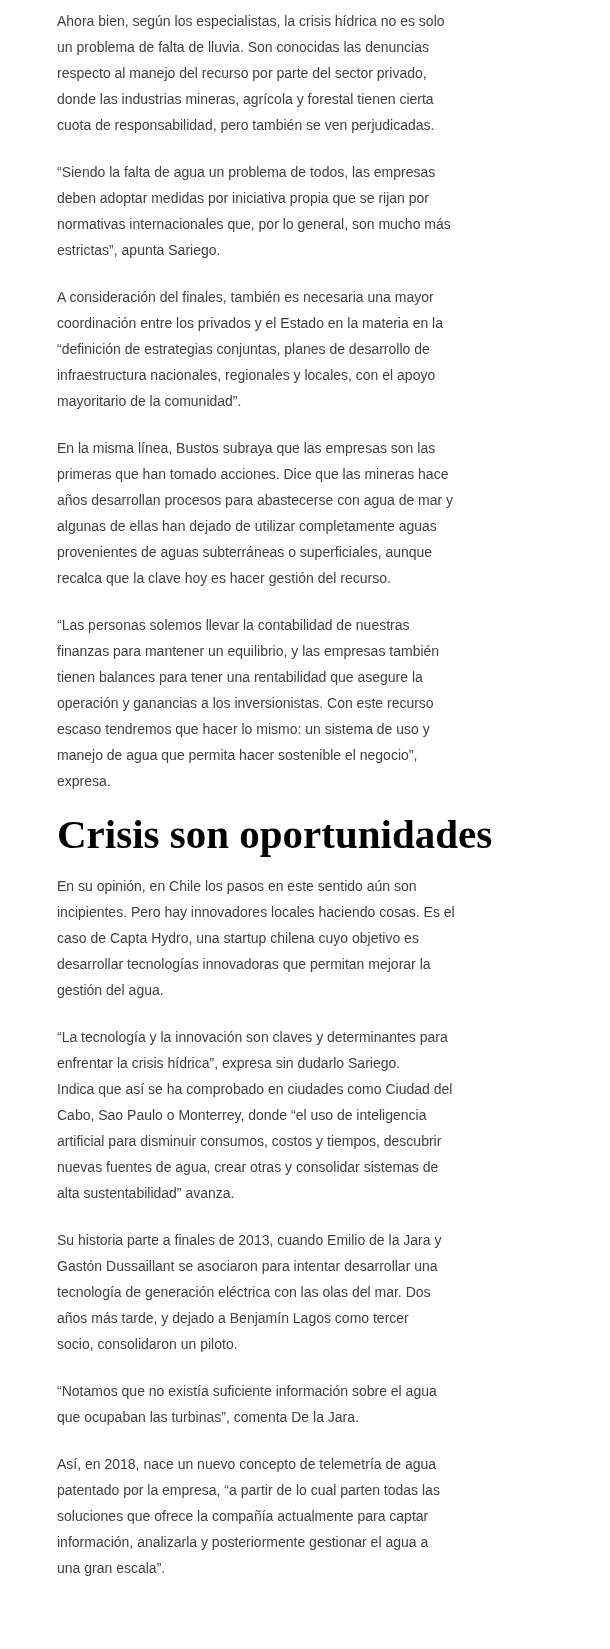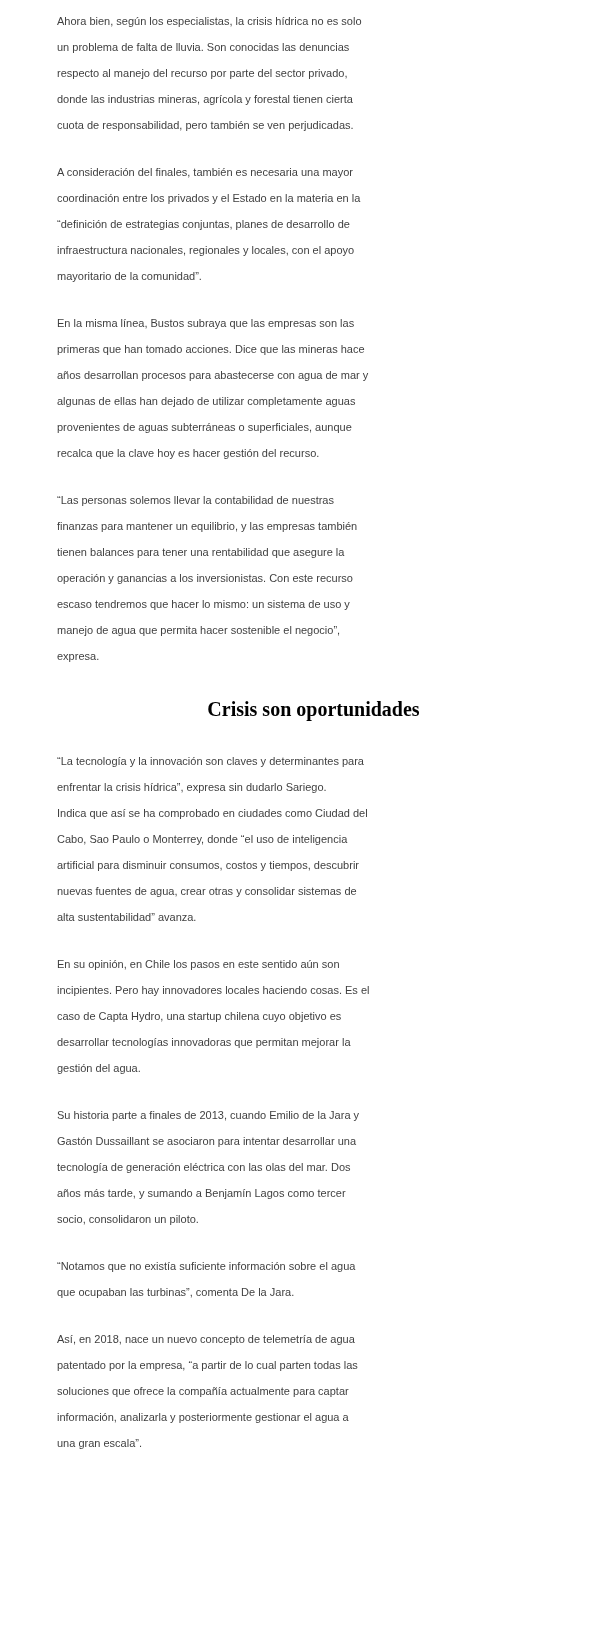--- a/index.html
+++ b/index.html
@@ -13,46 +13,49 @@
     box-sizing: border-box;
   }
   .article {
     box-sizing: border-box;
     width: 610px;
     padding: 8px 40px 0 57px;
   }
   .article p {
     margin: 0 0 21px 0;
     font-family: "Liberation Sans", sans-serif;
-    font-size: 11px;
+    font-size: 14px;
     line-height: 26px;
     color: #3f3f3f;
     white-space: pre-line; 
     letter-spacing: 0;
   }
   .article h2 {
     margin: 10px 0 20px 0;
     font-family: "Liberation Serif", serif;
     font-weight: 700;
-    font-size: 20px;
+    font-size: 41px;
     line-height: 38px;
     color: #000000;
     letter-spacing: 0;
-    text-align: center;
   }
 </style>
 </head>
 <body>
 
 <article class="article">
   <p>Ahora bien, según los especialistas, la crisis hídrica no es solo
 un problema de falta de lluvia. Son conocidas las denuncias
 respecto al manejo del recurso por parte del sector privado,
 donde las industrias mineras, agrícola y forestal tienen cierta
 cuota de responsabilidad, pero también se ven perjudicadas.</p>
+  <p>“Siendo la falta de agua un problema de todos, las empresas
+deben adoptar medidas por iniciativa propia que se rijan por
+normativas internacionales que, por lo general, son mucho más
+estrictas”, apunta Sariego.</p>
   <p>A consideración del finales, también es necesaria una mayor
 coordinación entre los privados y el Estado en la materia en la
 “definición de estrategias conjuntas, planes de desarrollo de
 infraestructura nacionales, regionales y locales, con el apoyo
 mayoritario de la comunidad”.</p>
   <p>En la misma línea, Bustos subraya que las empresas son las
 primeras que han tomado acciones. Dice que las mineras hace
 años desarrollan procesos para abastecerse con agua de mar y
 algunas de ellas han dejado de utilizar completamente aguas
 provenientes de aguas subterráneas o superficiales, aunque
@@ -60,36 +63,36 @@
   <p>“Las personas solemos llevar la contabilidad de nuestras
 finanzas para mantener un equilibrio, y las empresas también
 tienen balances para tener una rentabilidad que asegure la
 operación y ganancias a los inversionistas. Con este recurso
 escaso tendremos que hacer lo mismo: un sistema de uso y
 manejo de agua que permita hacer sostenible el negocio”,
 expresa.</p>
 
   <h2>Crisis son oportunidades</h2>
 
+  <p>En su opinión, en Chile los pasos en este sentido aún son
+incipientes. Pero hay innovadores locales haciendo cosas. Es el
+caso de Capta Hydro, una startup chilena cuyo objetivo es
+desarrollar tecnologías innovadoras que permitan mejorar la
+gestión del agua.</p>
   <p>“La tecnología y la innovación son claves y determinantes para
 enfrentar la crisis hídrica”, expresa sin dudarlo Sariego.
 Indica que así se ha comprobado en ciudades como Ciudad del
 Cabo, Sao Paulo o Monterrey, donde “el uso de inteligencia
 artificial para disminuir consumos, costos y tiempos, descubrir
 nuevas fuentes de agua, crear otras y consolidar sistemas de
 alta sustentabilidad” avanza.</p>
-  <p>En su opinión, en Chile los pasos en este sentido aún son
-incipientes. Pero hay innovadores locales haciendo cosas. Es el
-caso de Capta Hydro, una startup chilena cuyo objetivo es
-desarrollar tecnologías innovadoras que permitan mejorar la
-gestión del agua.</p>
   <p>Su historia parte a finales de 2013, cuando Emilio de la Jara y
 Gastón Dussaillant se asociaron para intentar desarrollar una
 tecnología de generación eléctrica con las olas del mar. Dos
-años más tarde, y sumando a Benjamín Lagos como tercer
+años más tarde, y dejado a Benjamín Lagos como tercer
 socio, consolidaron un piloto.</p>
   <p>“Notamos que no existía suficiente información sobre el agua
 que ocupaban las turbinas”, comenta De la Jara.</p>
   <p>Así, en 2018, nace un nuevo concepto de telemetría de agua
 patentado por la empresa, “a partir de lo cual parten todas las
 soluciones que ofrece la compañía actualmente para captar
 información, analizarla y posteriormente gestionar el agua a
 una gran escala”.</p>
 </article>
 

